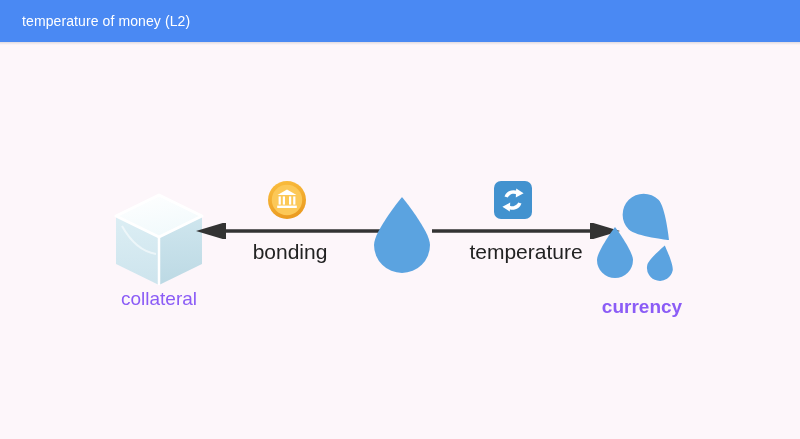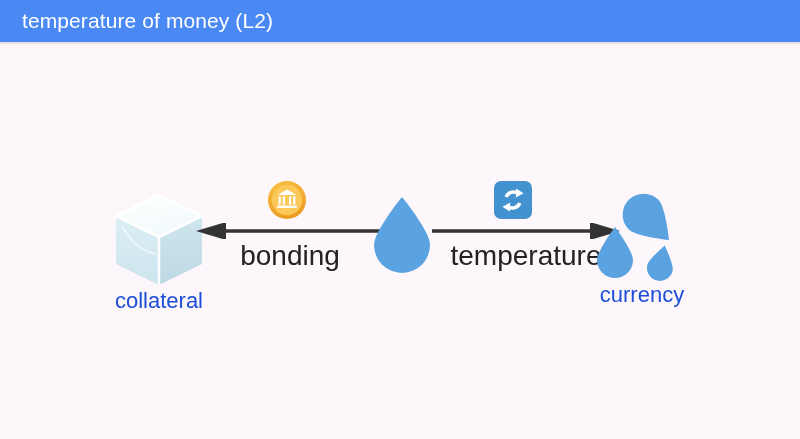--- a/index.html
+++ b/index.html
@@ -29,21 +29,21 @@
     top: 0;
     width: 800px;
     height: 42px;
     background: #4a89f3;
     box-sizing: border-box;
     display: flex;
     align-items: center;
   }
   .title-bar-text {
     color: #ffffff;
-    font-size: 21px;
+    font-size: 14px;
     font-family: "Liberation Sans", sans-serif;
     font-weight: 400;
     letter-spacing: 0.1px;
     padding-left: 22px;
     white-space: nowrap;
   }
   .title-shadow {
     position: absolute;
     left: 0;
     top: 42px;
@@ -57,22 +57,22 @@
     position: absolute;
     left: 0;
     top: 45px;
     width: 800px;
     height: 394px;
     background: #fdf6fa;
   }
   .node-label {
     position: absolute;
     text-align: center;
-    font-size: 22px;
-    color: #1d4ed8;
+    font-size: 19px;
+    color: #8b5cf6;
     font-family: "Liberation Sans", sans-serif;
     white-space: nowrap;
   }
 
   
   .cube {
     position: absolute;
     left: 112px;
     top: 147px;
     width: 94px;
@@ -102,39 +102,39 @@
   .arrow-wrap {
     position: absolute;
   }
   .arrow-wrap svg { display: block; }
 
   .arrow-left  { left: 196px; top: 178px; width: 188px; height: 16px; }
   .arrow-right { left: 432px; top: 178px; width: 188px; height: 16px; }
 
   .arrow-label {
     position: absolute;
-    font-size: 28px;
+    font-size: 21px;
     color: #222222;
     font-family: "Liberation Sans", sans-serif;
     text-align: center;
     white-space: nowrap;
   }
   .label-bonding     { left: 196px; top: 195px; width: 188px; }
   .label-transacting { left: 432px; top: 195px; width: 188px; }
 
   
   .badge {
     position: absolute;
   }
   .badge svg { display: block; }
   .badge-coin   { left: 267px; top: 135px; width: 40px; height: 40px; }
   .badge-repeat { left: 494px; top: 136px; width: 38px; height: 38px; }
 
   .label-collateral { left: 89px;  top: 243px; width: 140px; }
-  .label-currency   { left: 572px; top: 237px; width: 140px; }
+  .label-currency   { left: 572px; top: 251px; width: 140px; font-weight: bold; }
 </style>
 </head>
 <body>
 
 <div class="slide">
 
   <div class="title-bar">
     <div class="title-bar-text">temperature of money (L2)</div>
   </div>
   <div class="title-shadow"></div>

